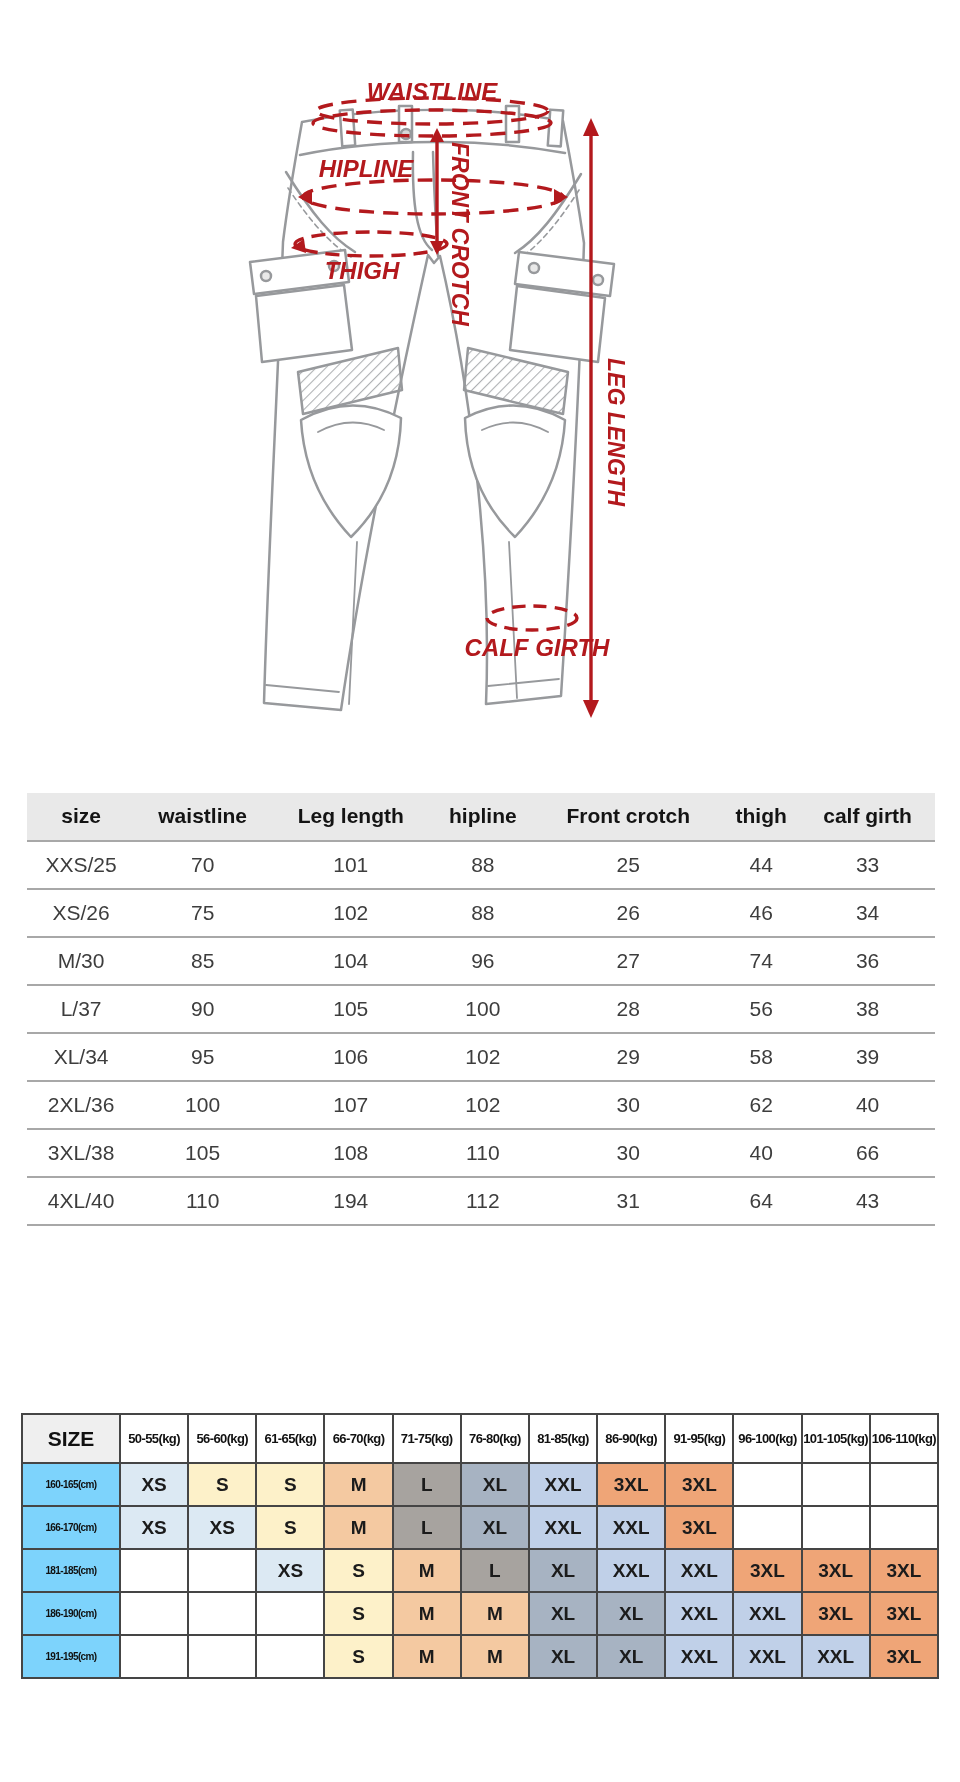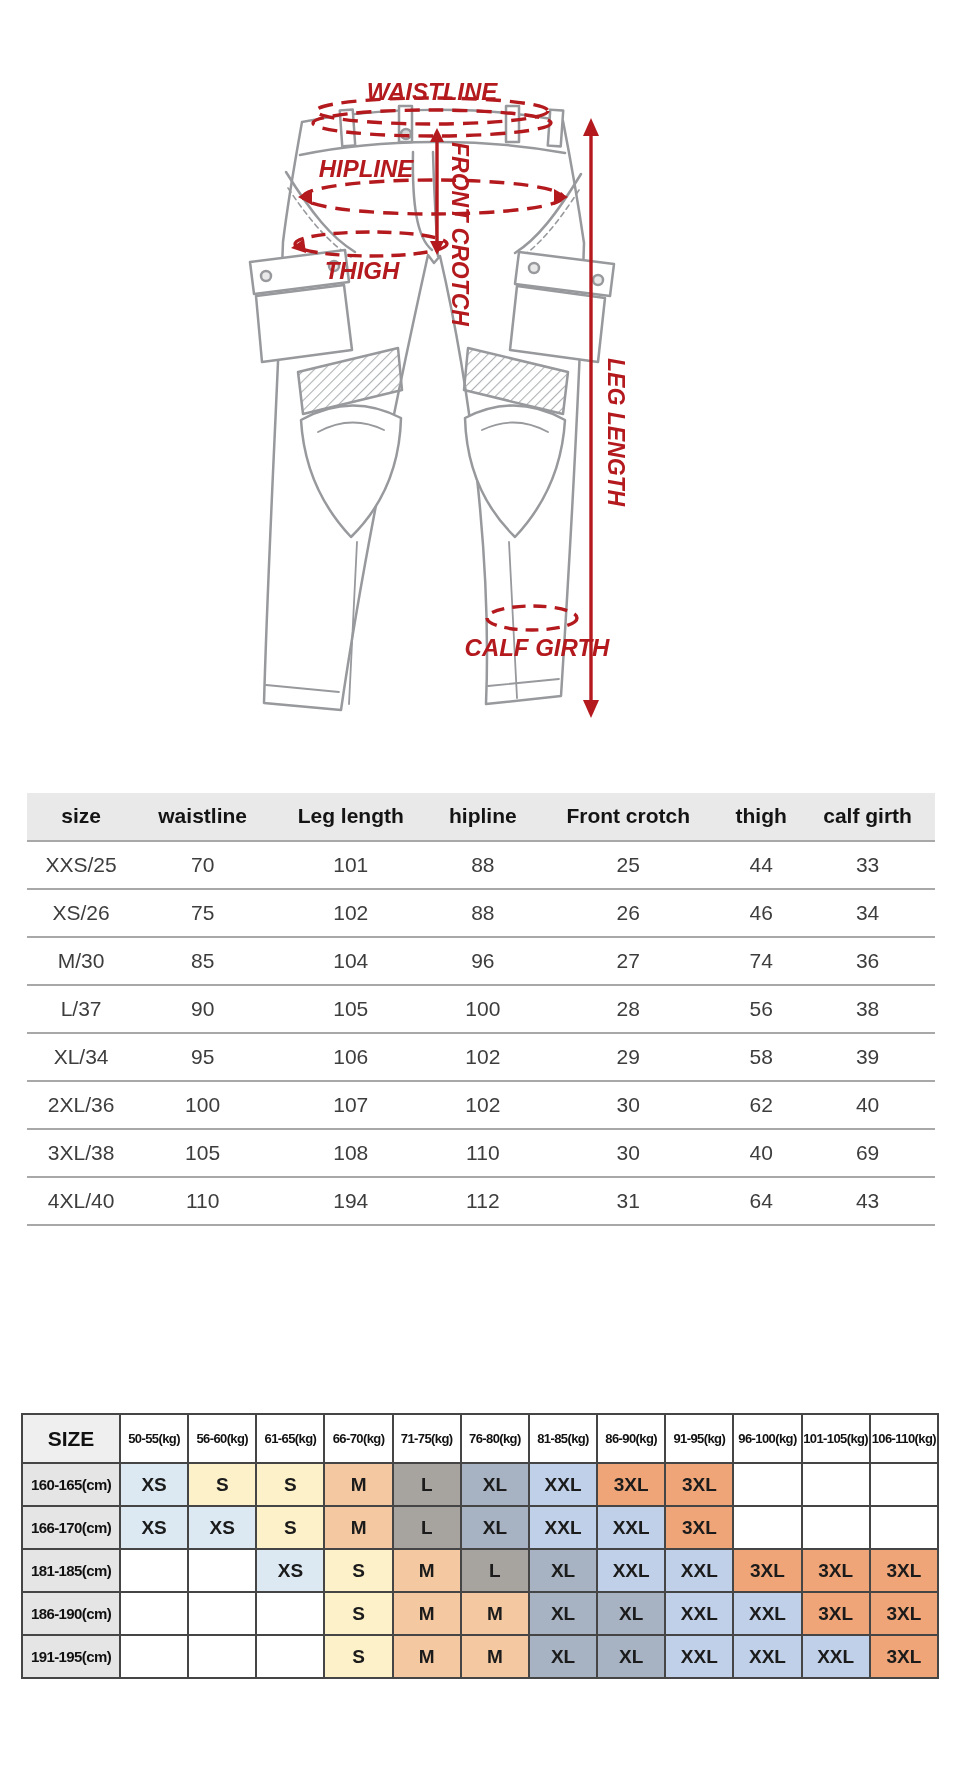--- a/index.html
+++ b/index.html
@@ -29,21 +29,21 @@
     border-collapse:collapse;table-layout:fixed;
   }
   table.fit-matrix th,table.fit-matrix td{
     border:2px solid #454545;text-align:center;padding:0;overflow:hidden;
     white-space:nowrap;
   }
   table.fit-matrix thead tr{height:49px;}
   table.fit-matrix tbody tr{height:43px;}
   th.corner-cell{background:#efefef;font-size:21px;font-weight:700;color:#111;width:96px;}
   th.weight-head{background:#ffffff;font-size:13px;font-weight:700;color:#111;letter-spacing:-0.6px;}
-  th.height-label{background:#e5e5e5;font-size:15px;font-weight:700;color:#111;letter-spacing:-0.6px;}
+  th.height-label{background:#7dd3fc;font-size:10px;font-weight:700;color:#111;letter-spacing:-0.6px;}
   table.fit-matrix tbody td{font-size:19px;font-weight:700;color:#1b1b1b;background:#fff;}
 </style>
 </head>
 <body>
 
 <div id="diagram-wrap">
 <svg width="960" height="780" viewBox="0 0 960 780" xmlns="http://www.w3.org/2000/svg">
   <defs>
     <pattern id="hatch" width="7" height="7" patternTransform="rotate(45)" patternUnits="userSpaceOnUse">
       <line x1="0" y1="0" x2="0" y2="7" stroke="#aeb0b3" stroke-width="2.2"></line>
@@ -204,21 +204,21 @@
         <td>62</td>
         <td>40</td>
       </tr>
       <tr>
         <td>3XL/38</td>
         <td>105</td>
         <td>108</td>
         <td>110</td>
         <td>30</td>
         <td>40</td>
-        <td>69</td>
+        <td>66</td>
       </tr>
       <tr>
         <td>4XL/40</td>
         <td>110</td>
         <td>194</td>
         <td>112</td>
         <td>31</td>
         <td>64</td>
         <td>43</td>
       </tr>

